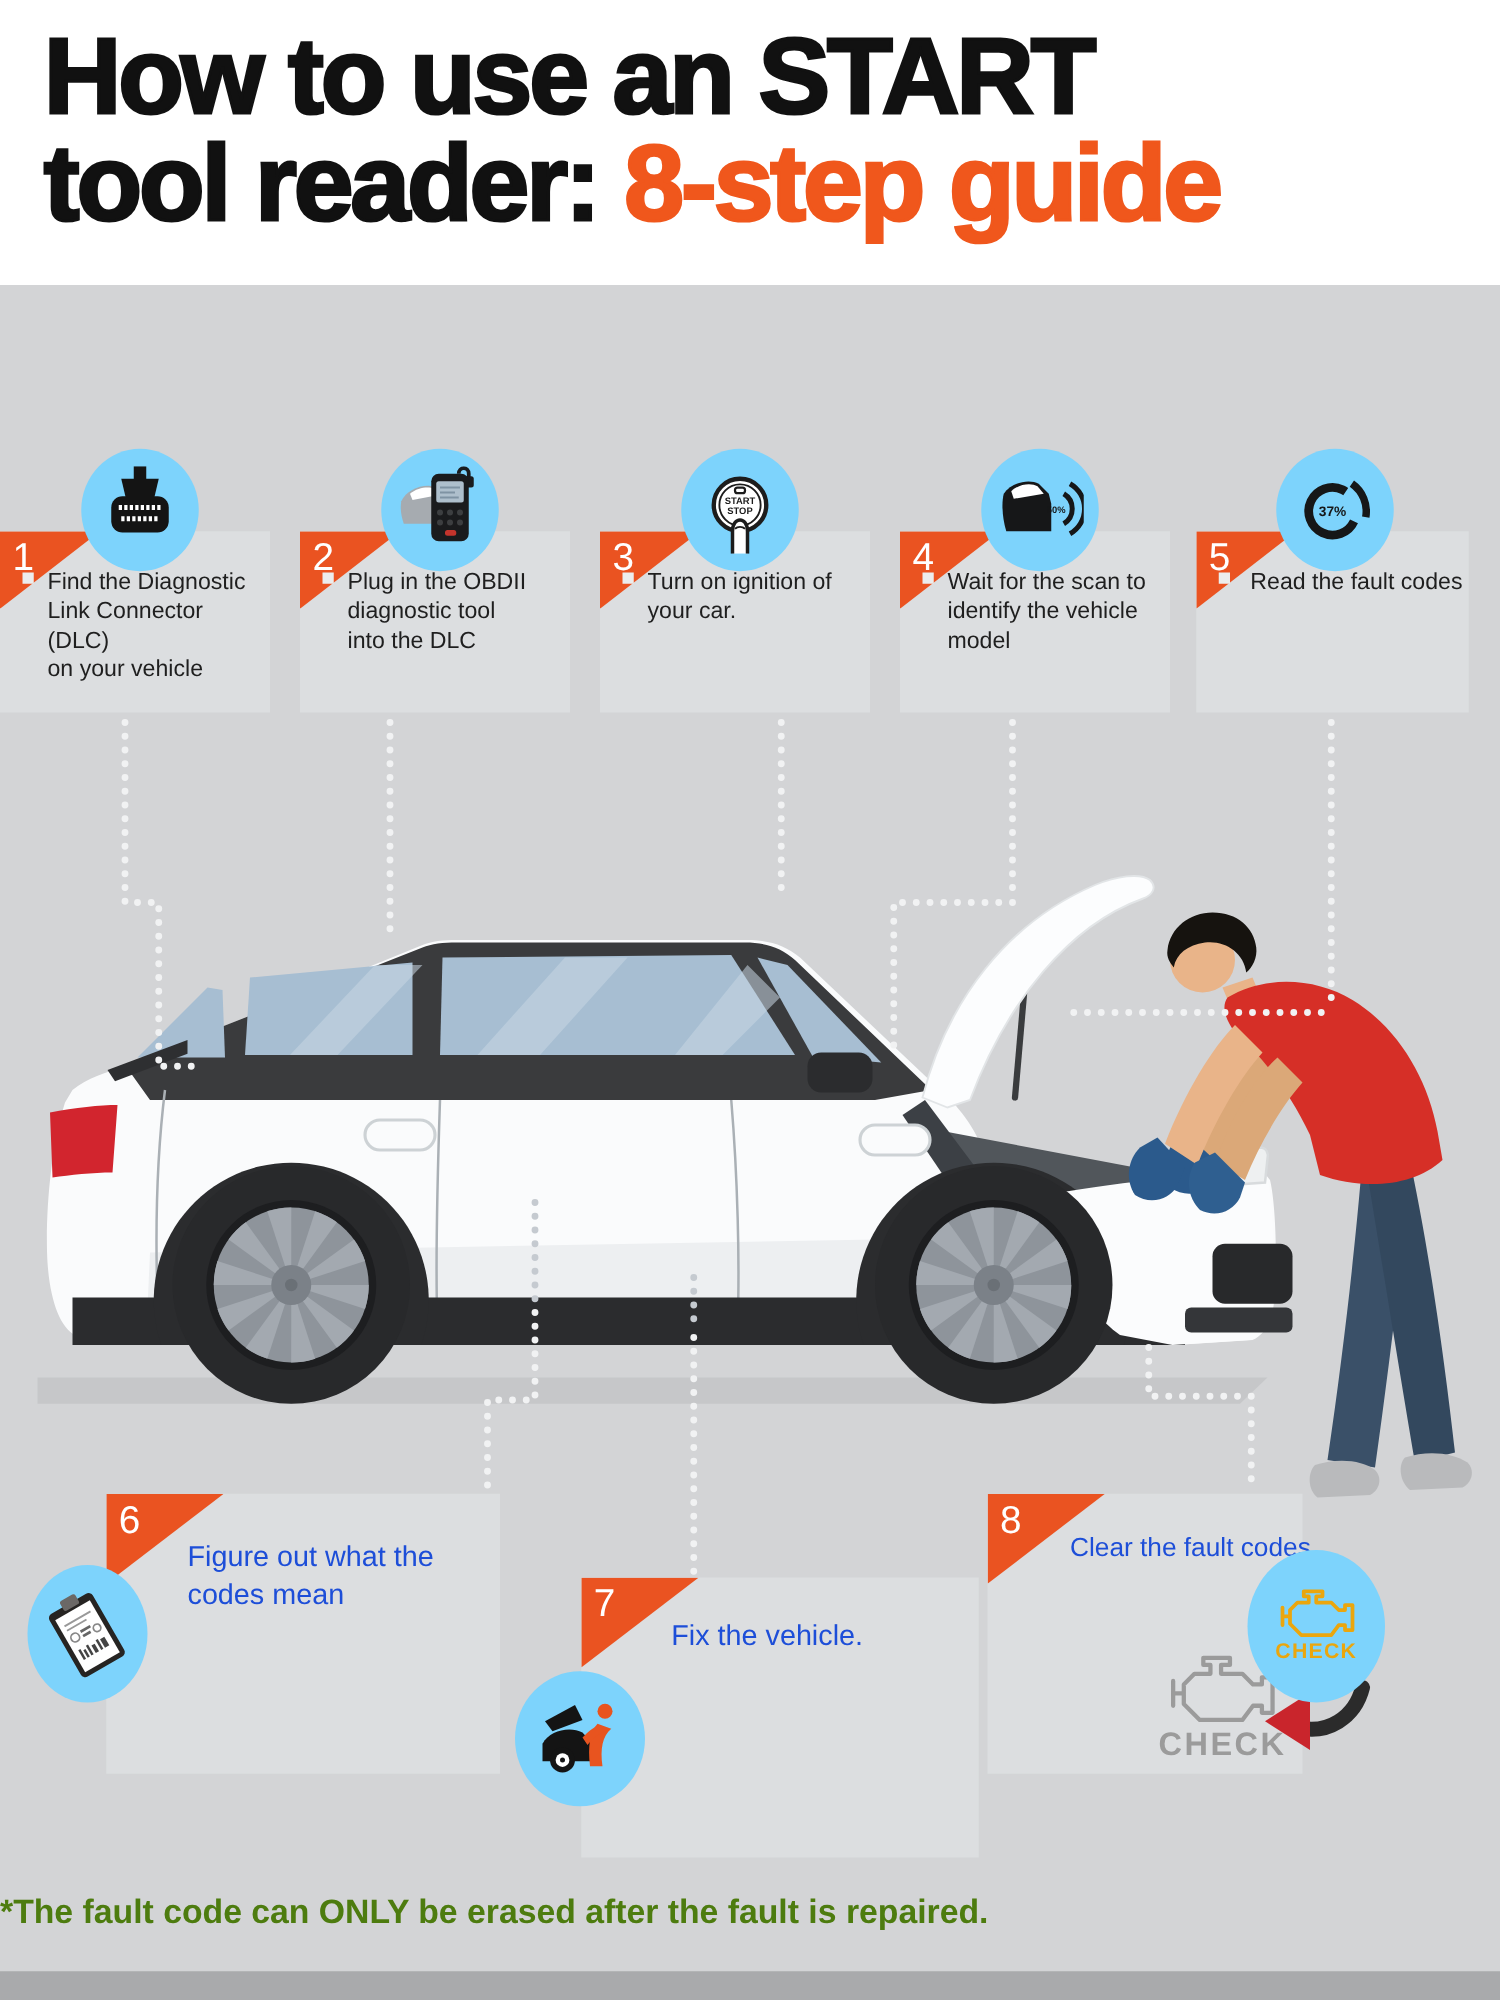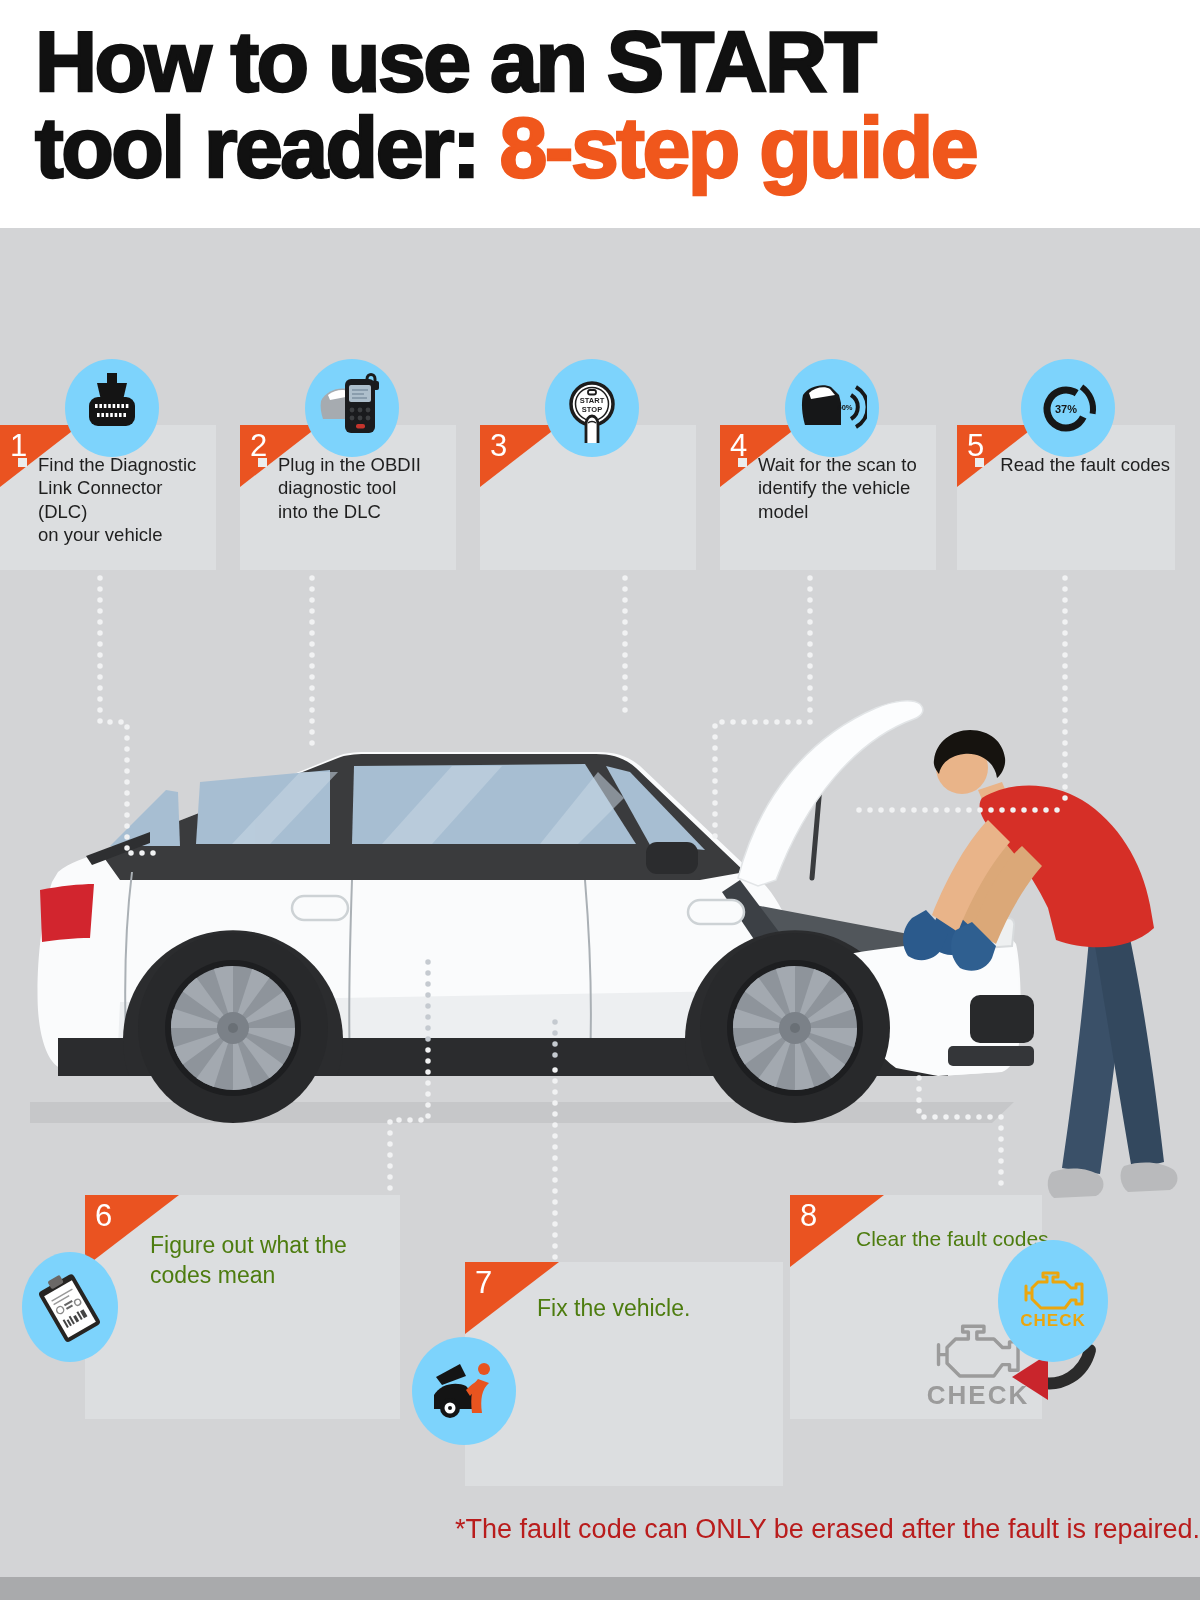--- a/index.html
+++ b/index.html
@@ -16,33 +16,33 @@
 
   
   .panel{position:absolute;background:#dcdee0;z-index:1;}
   .tri{position:absolute;left:0;top:0;width:80px;height:62px;background:#ea5321;
        clip-path:polygon(0 0,100% 0,0 100%);}
   .tri-lg{width:94px;height:72px;}
   .num{position:absolute;left:10px;top:3px;color:#fff;font-size:31px;font-weight:normal;}
   .step-text{position:absolute;font-size:18.5px;color:#1f1f1f;line-height:1.26;}
   .step-text .txt{white-space:pre-line;}
   .bullet{position:absolute;left:-20px;top:5px;width:9px;height:9px;background:#eceded;}
-  .big-text{font-size:23px;color:#4d7c0f;line-height:1.3;}
+  .big-text{font-size:23px;color:#1d4ed8;line-height:1.3;}
   .p8-text{font-size:21px;white-space:nowrap;}
 
   
   .circle{position:absolute;background:#7dd3fc;border-radius:50%;z-index:4;
           display:flex;align-items:center;justify-content:center;}
 
   .layer{position:absolute;left:0;top:0;width:1200px;height:1600px;pointer-events:none;}
   .car-layer{z-index:2;}
   .dots-layer{z-index:3;}
 
-  .footer{position:absolute;left:0;top:1514px;width:1200px;text-align:right;z-index:5;
-          font-size:27px;font-weight:normal;color:#b91c1c;}
+  .footer{position:absolute;left:0;top:1514px;width:1200px;text-align:left;z-index:5;
+          font-size:27px;font-weight:bold;color:#4d7c0f;}
 </style>
 </head>
 <body>
 
 <div class="page">
   <div class="bg"></div>
   <div class="bottom-strip"></div>
 
   <div class="header">
     <div>How to use an START</div>
@@ -66,20 +66,24 @@
     <div class="step-text" style="left:38px;top:28px;width:170px;">
       <span class="bullet"></span><span class="txt">Plug in the OBDII
 diagnostic tool
 into the DLC</span>
     </div>
   </div>
   <div class="panel" style="left:480px;top:425px;width:216px;height:145px;">
     <div class="tri">
         <span class="num">3</span>
       </div>
+    <div class="step-text" style="left:38px;top:28px;width:170px;">
+      <span class="bullet"></span><span class="txt">Turn on ignition of
+your car.</span>
+    </div>
   </div>
   <div class="panel" style="left:720px;top:425px;width:216px;height:145px;">
     <div class="tri">
         <span class="num">4</span>
       </div>
     <div class="step-text" style="left:38px;top:28px;width:172px;">
       <span class="bullet"></span><span class="txt">Wait for the scan to
 identify the vehicle
 model</span>
     </div>

